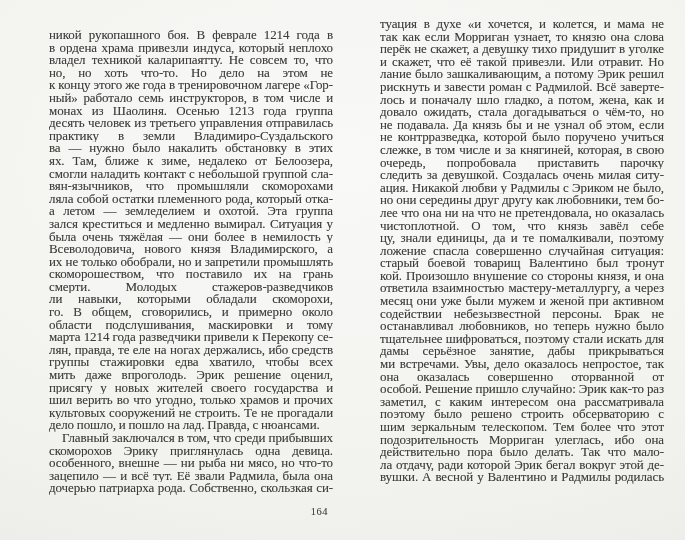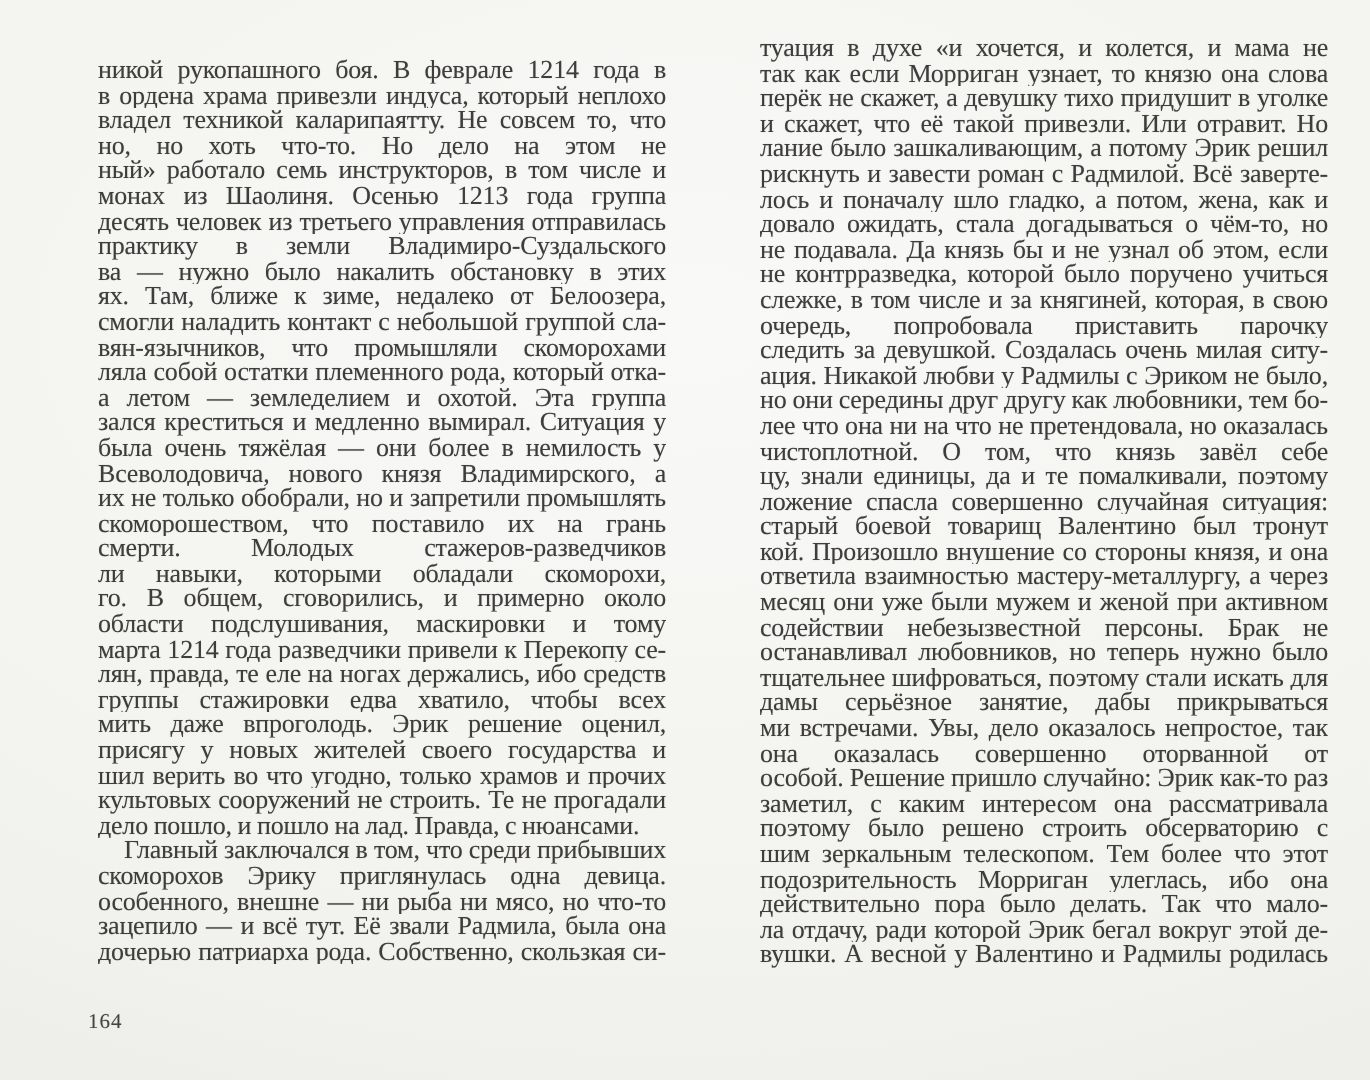--- a/index.html
+++ b/index.html
@@ -28,38 +28,39 @@
     height: 12.6px;
     overflow: hidden;
     text-align: justify;
     text-align-last: justify;
   }
   .line.para-end { text-align-last: left; }
   .line.indent { text-indent: 13px; }
   .page-number {
     position: absolute;
     width: 284px;
-    text-align: left;
+    text-align: right;
     font-size: 10.5px;
     letter-spacing: 0.5px;
     color: #45443f;
     text-shadow: 0 0 0.5px rgba(62,61,59,0.3);
   }
   .page-number.left  { left: 44px;  top: 506px; }
   .page-number.right { left: 372px; top: 509px; margin-top: 44px; }
 </style>
 </head>
 <body>
 
 <div class="spread">
   <div class="page-text left">
       <div class="line">никой рукопашного боя. В феврале 1214 года в Боспор</div>
       <div class="line">в ордена храма привезли индуса, который неплохо</div>
       <div class="line">владел техникой каларипаятту. Не совсем то, что нуж-</div>
       <div class="line">но, но хоть что-то. Но дело на этом не остановилось, и</div>
+      <div class="line">к концу этого же года в тренировочном лагере «Гор-</div>
       <div class="line">ный» работало семь инструкторов, в том числе и один</div>
       <div class="line">монах из Шаолиня. Осенью 1213 года группа числом</div>
       <div class="line">десять человек из третьего управления отправилась на</div>
       <div class="line">практику в земли Владимиро-Суздальского княжест-</div>
       <div class="line">ва — нужно было накалить обстановку в этих владени-</div>
       <div class="line">ях. Там, ближе к зиме, недалеко от Белоозера, ребята</div>
       <div class="line">смогли наладить контакт с небольшой группой сла-</div>
       <div class="line">вян-язычников, что промышляли скоморохами зимой,</div>
       <div class="line">ляла собой остатки племенного рода, который отка-</div>
       <div class="line">а летом — земледелием и охотой. Эта группа представ-</div>

